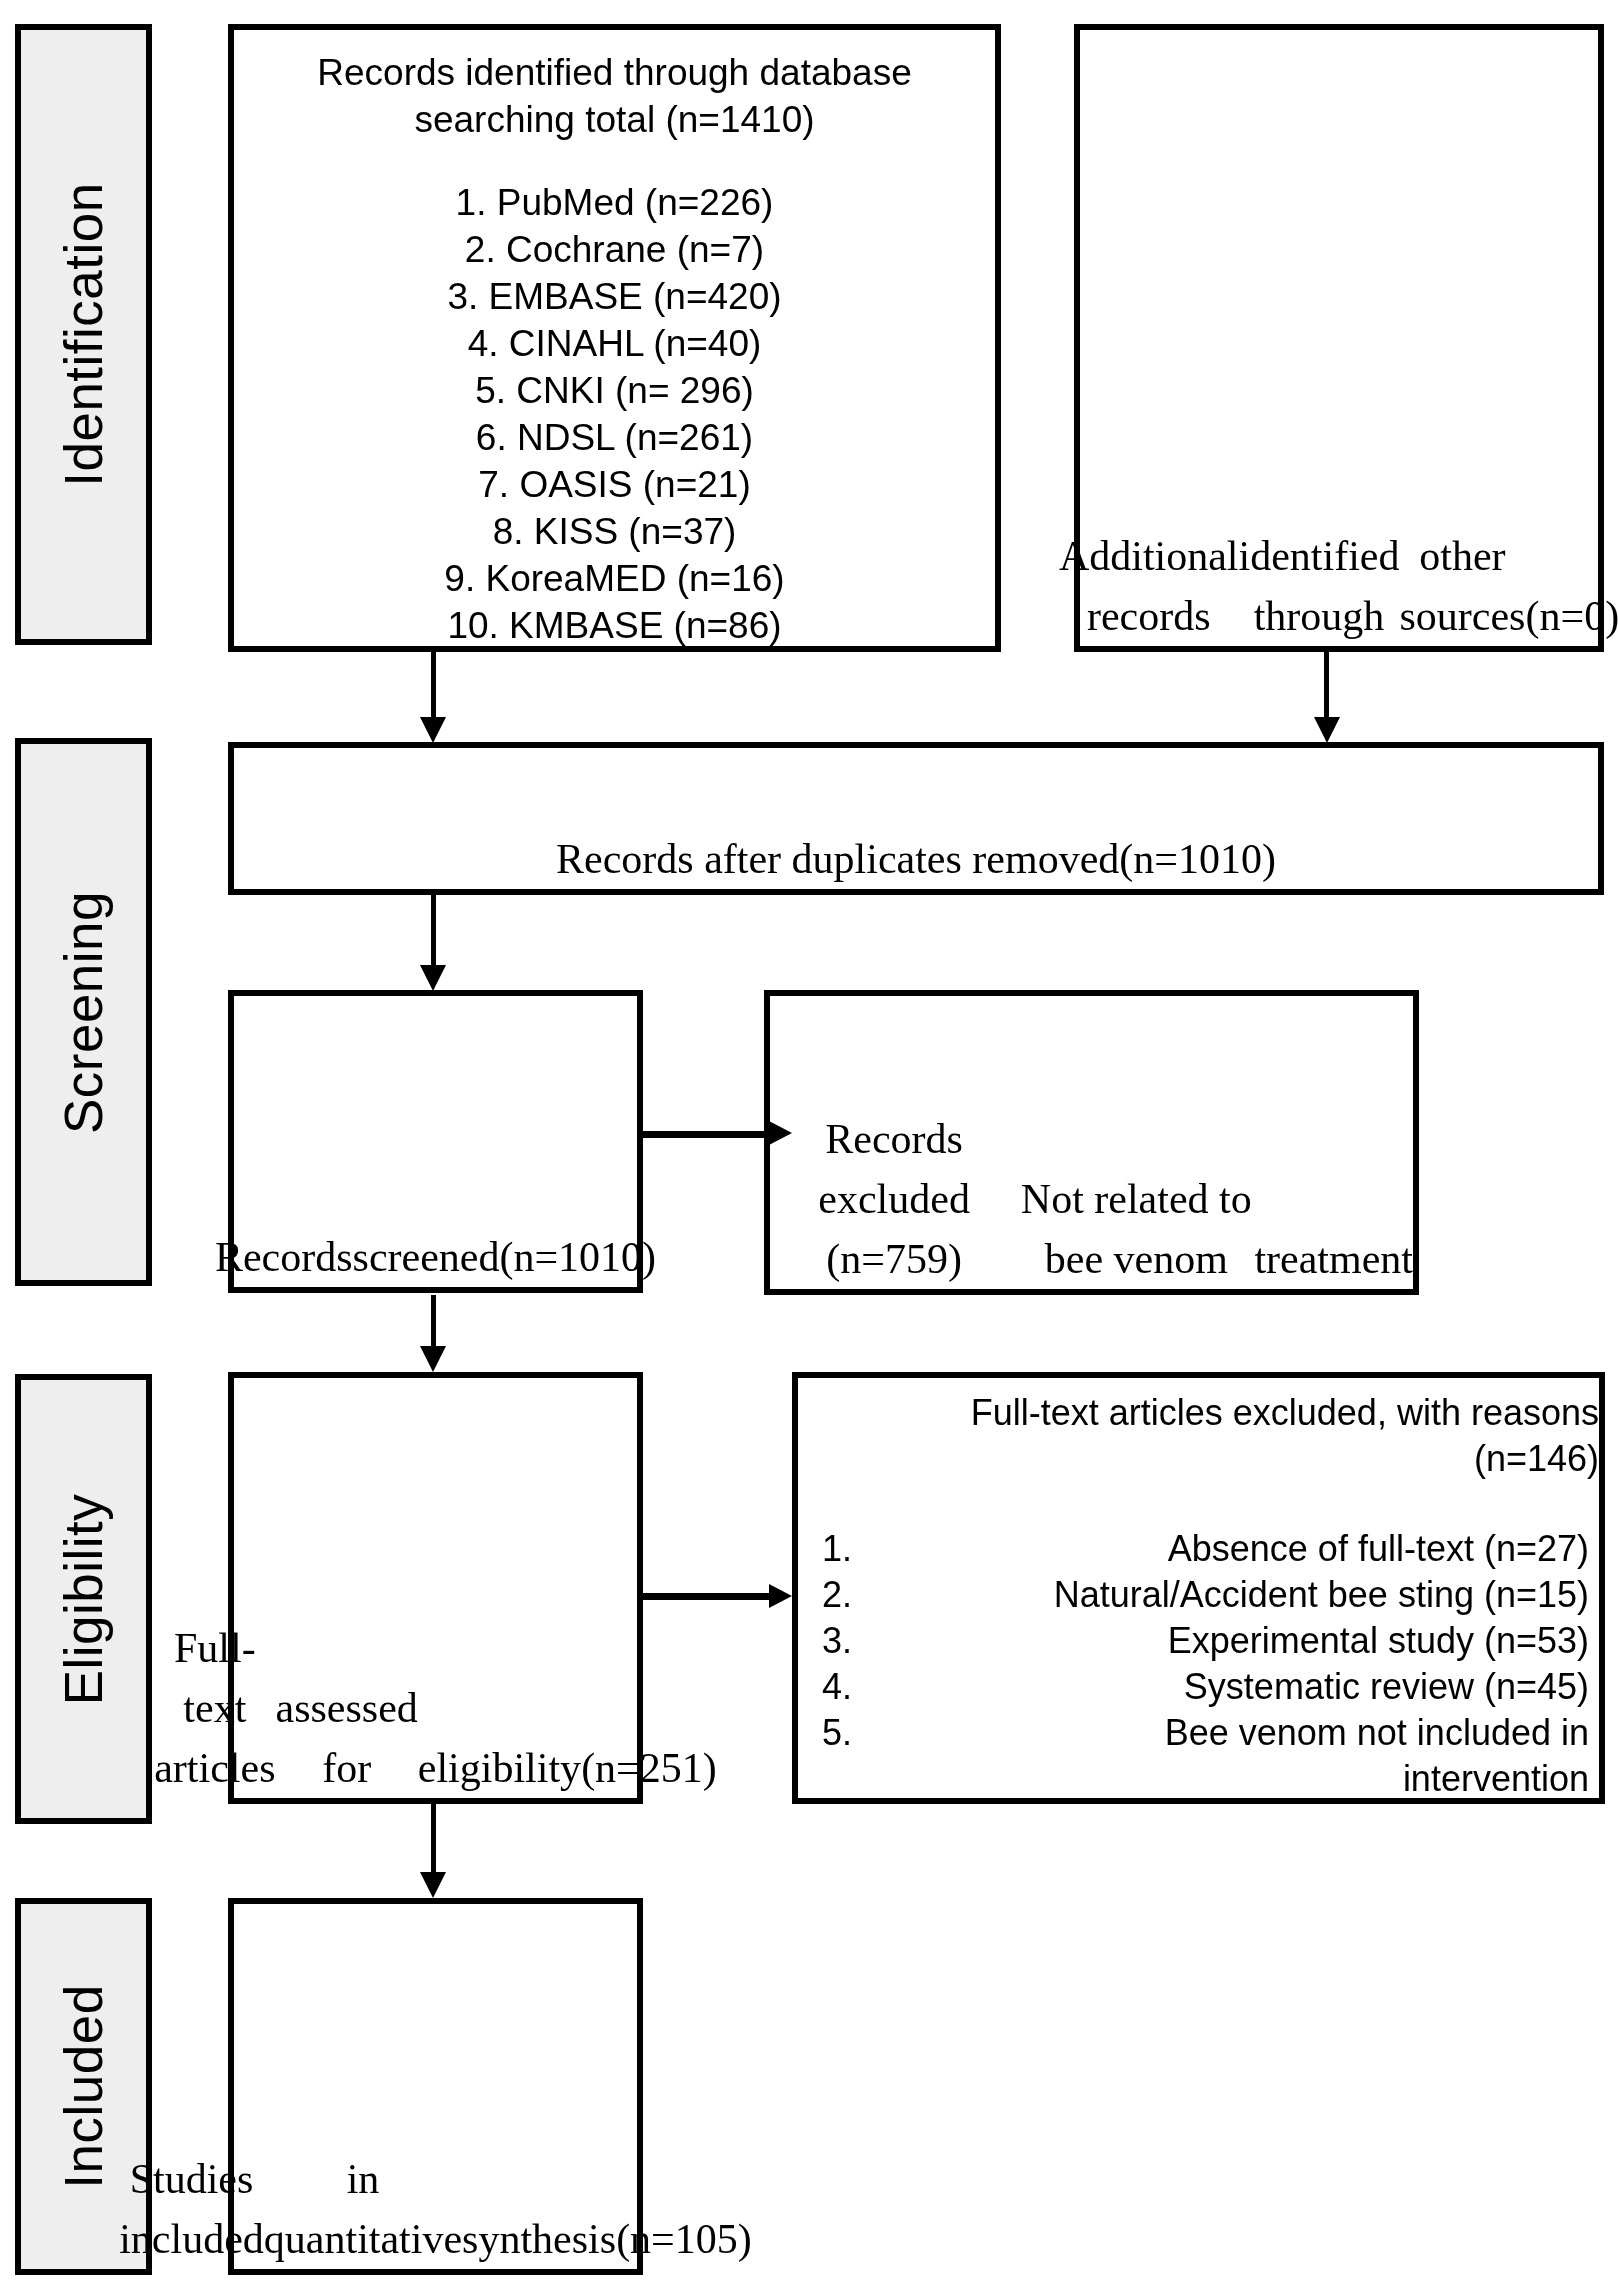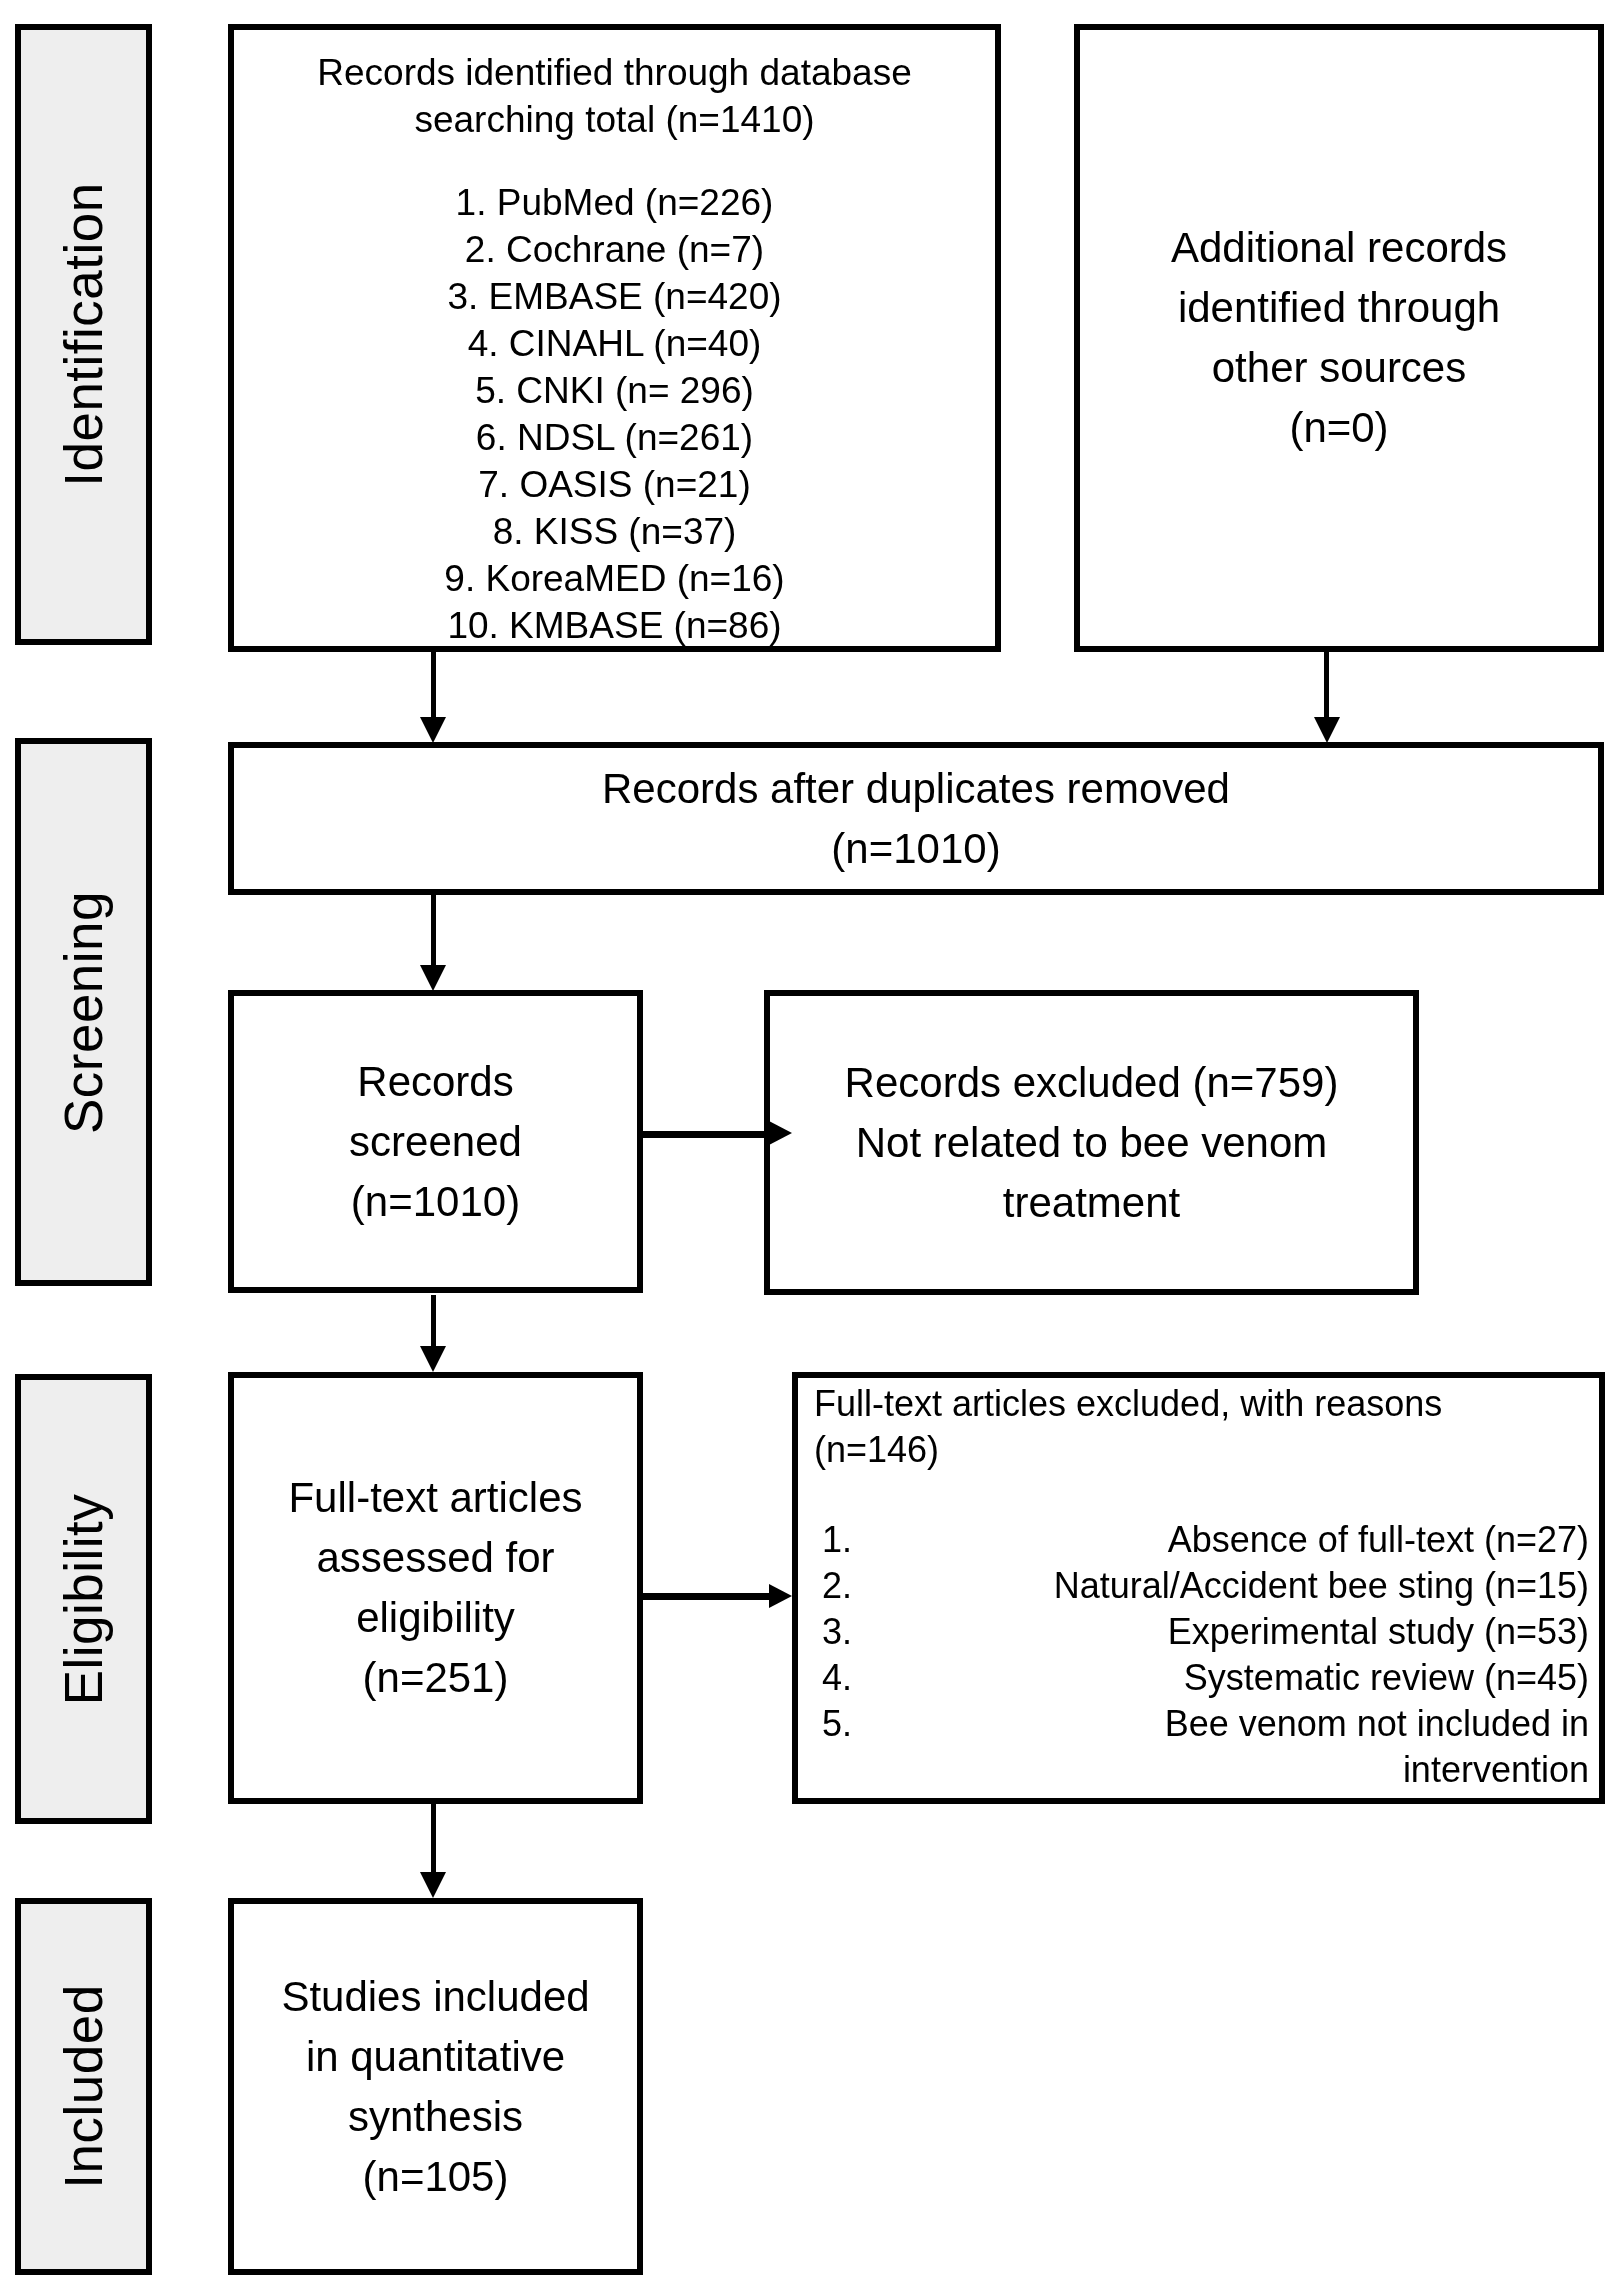--- a/index.html
+++ b/index.html
@@ -36,33 +36,34 @@
   .stage span {
     display: block;
     transform: rotate(-90deg);
     white-space: nowrap;
     font-size: 53px;
     font-weight: 400;
     letter-spacing: 0.5px;
   }
   .centered-col {
     display: flex;
-    flex-direction: column;
-    align-items: center;
+    flex-direction: row;
+    align-items: flex-end;
     justify-content: center;
     text-align: center;
+    font-family: Liberation Serif, serif;
   }
   .bigtext { font-size: 42px; line-height: 60px; }
   
   .b1 { text-align: center; font-size: 37px; line-height: 47px; }
   .b1-title { padding-top: 19px; }
   .b1-list { margin-top: 36px; }
   
   .b7 { font-size: 36px; line-height: 46px; }
-  .b7-title { padding-top: 3px; text-align: left; margin-left: 16px; }
+  .b7-title { padding-top: 12px; text-align: right; margin-left: 16px; }
   .b7-list { margin-top: 44px; padding-left: 24px; padding-right: 10px; }
   .b7-item { display: flex; align-items: flex-start; }
   .b7-num { width: 38px; flex: none; }
   .b7-text { flex: 1; text-align: right; }
   
   .vline, .hline, .vhead, .rhead {
     position: absolute;
   }
   .vline { width: 5px; background: #000000; }
   .hline { height: 6.5px; background: #000000; }

